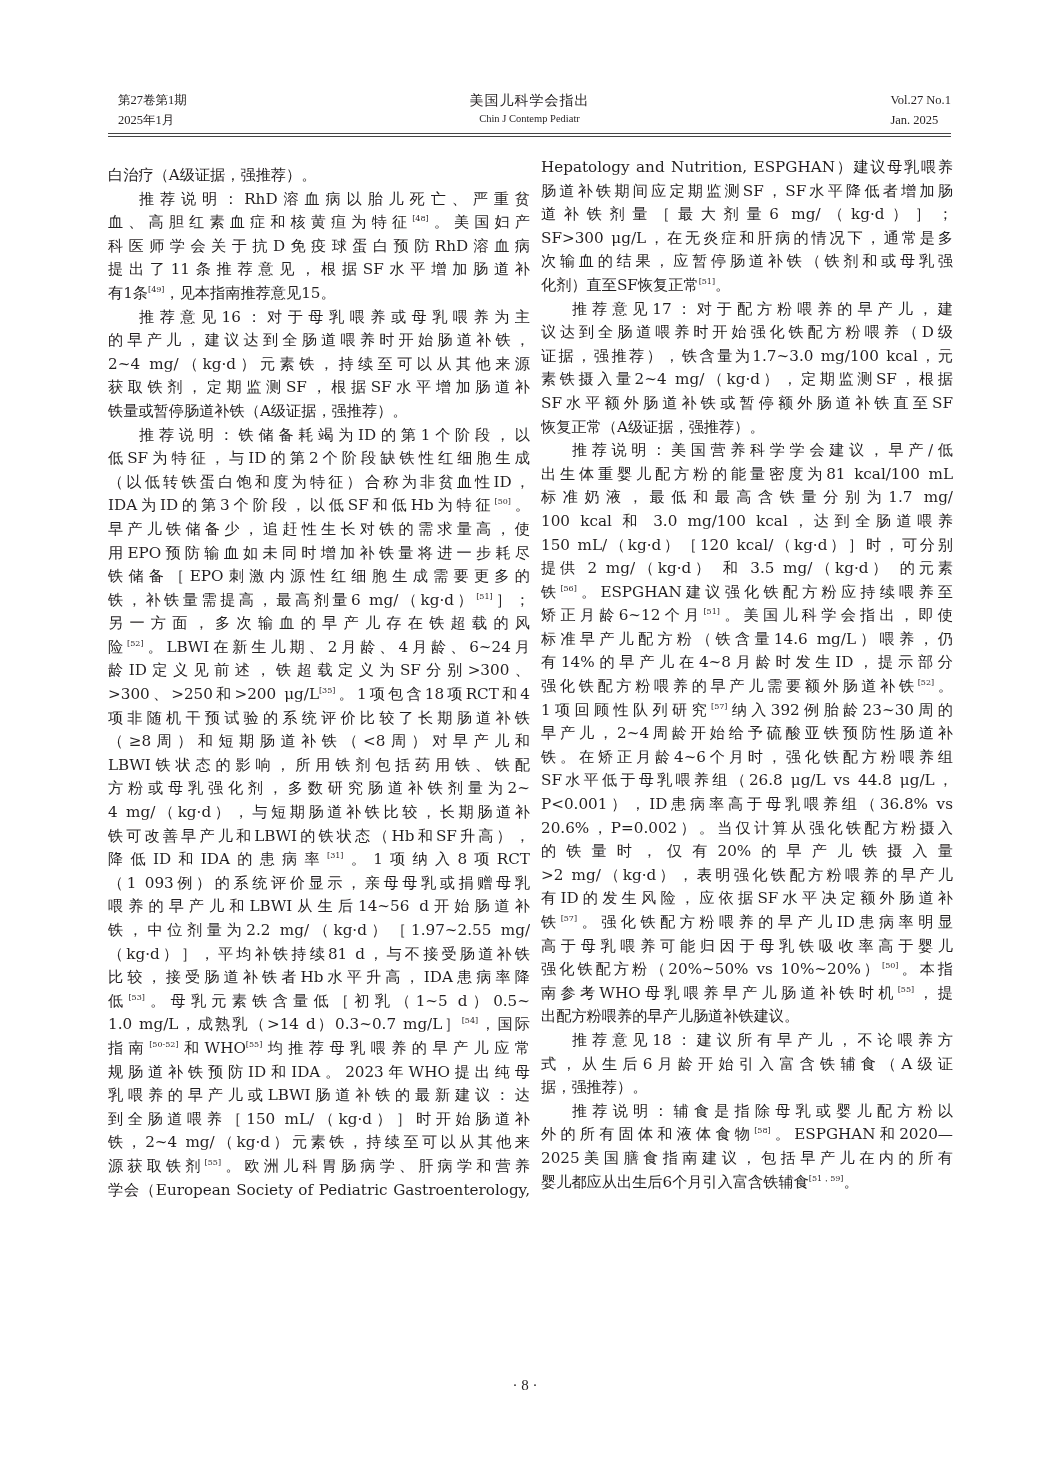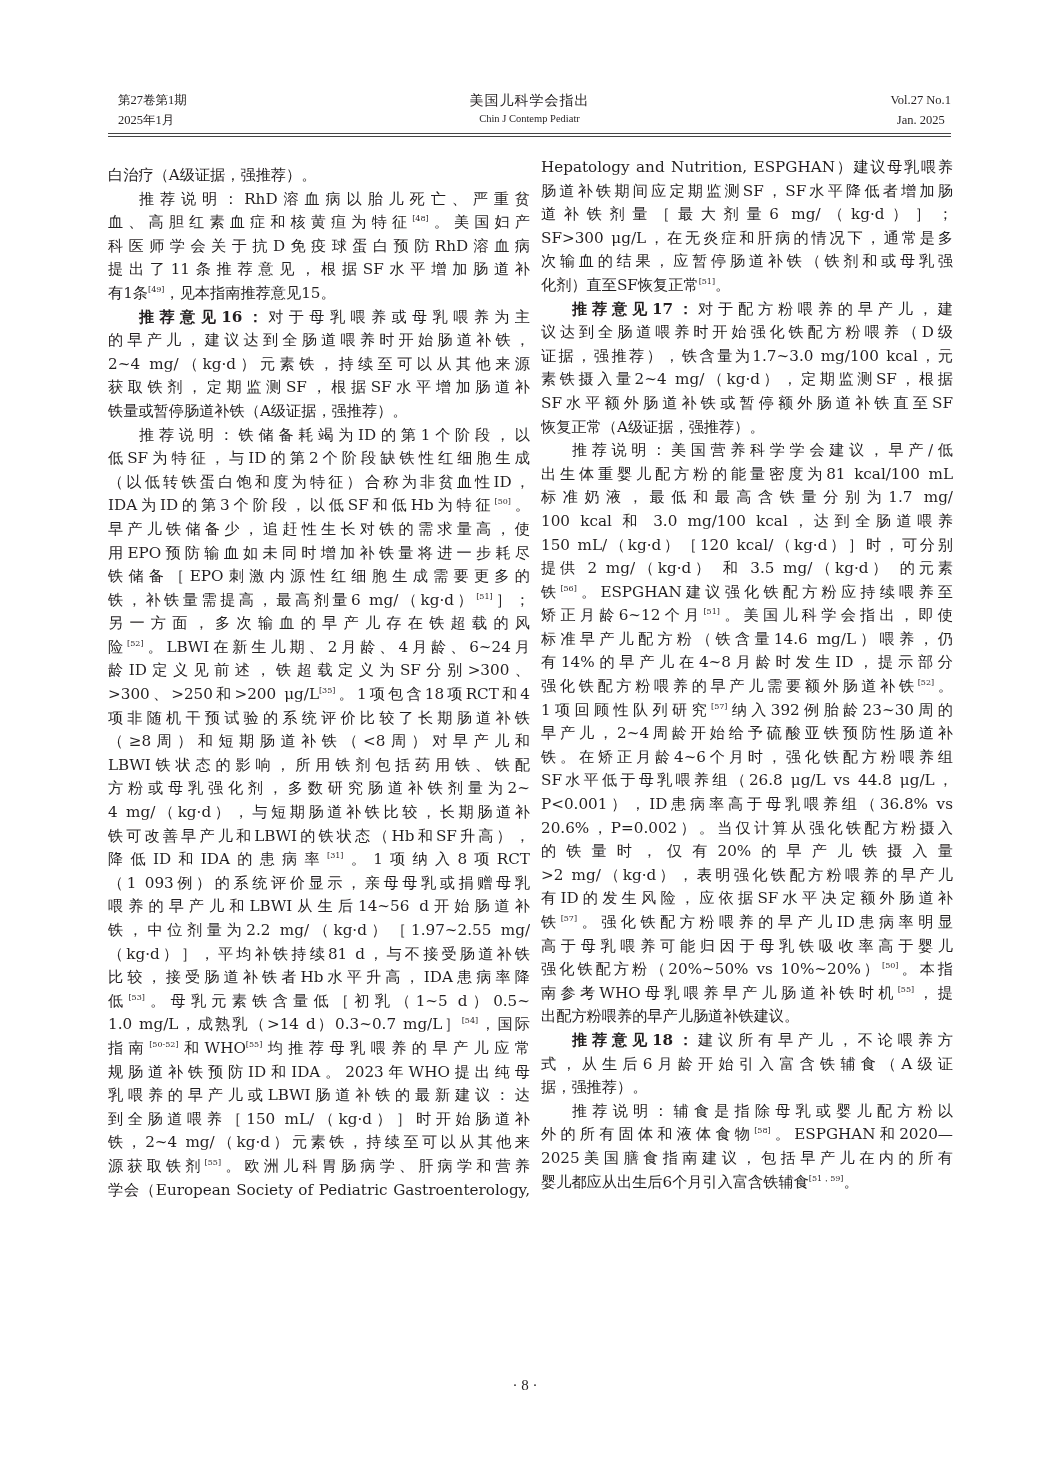--- a/index.html
+++ b/index.html
@@ -3,37 +3,37 @@
 <meta charset="utf-8">
 <style>
   html, body { margin: 0; padding: 0; background: #ffffff; }
   body {
     width: 1050px; height: 1473px; position: relative; overflow: hidden;
     font-family: "DejaVu Serif", "Liberation Serif", serif; color: #231f20;
   }
   .header { position: absolute; left: 108px; top: 90px; width: 843px; height: 44px; }
   .hdr-left, .hdr-right { position: absolute; top: 0; font-size: 12.5px; line-height: 20px; font-family: "Liberation Serif", serif; }
   .hdr-left { left: 10px; }
-  .hdr-right { right: 0; text-align: center; }
+  .hdr-right { right: 0; text-align: left; }
   .hdr-center { position: absolute; left: 0; right: 0; top: 0; text-align: center; }
   .hdr-center .cn { font-size: 14px; line-height: 20px; letter-spacing: 1px; }
   .hdr-center .en { font-size: 10.5px; line-height: 18px; font-family: "Liberation Serif", serif; }
   .hdr-rule { position: absolute; left: 108px; width: 843px; height: 0; border-top: 1px solid #444; }
   .rule1 { top: 133px; }
   .rule2 { top: 136px; }
   .col { position: absolute; top: 156px; width: 422px; }
   .col-left { left: 108px; margin-top: 8px; }
   .col-right { left: 541px; width: 412px; }
   .line {
     font-size: 15.2px; line-height: 23.6px; height: 23.6px; white-space: nowrap;
     text-align: justify; text-align-last: justify; overflow: hidden;
   }
   .line.last { text-align-last: left; }
   .line.indent { padding-left: 31px; }
-  .bold { font-weight: bold; }
+  .bold { font-weight: normal; }
   sup { font-size: 8px; vertical-align: 6px; line-height: 0; }
   .page-number {
     position: absolute; top: 1377px; left: 0; width: 1050px; text-align: center;
     font-size: 15px; font-family: "Liberation Serif", serif;
   }
 </style>
 </head>
 <body>
 
 <div class="header">

